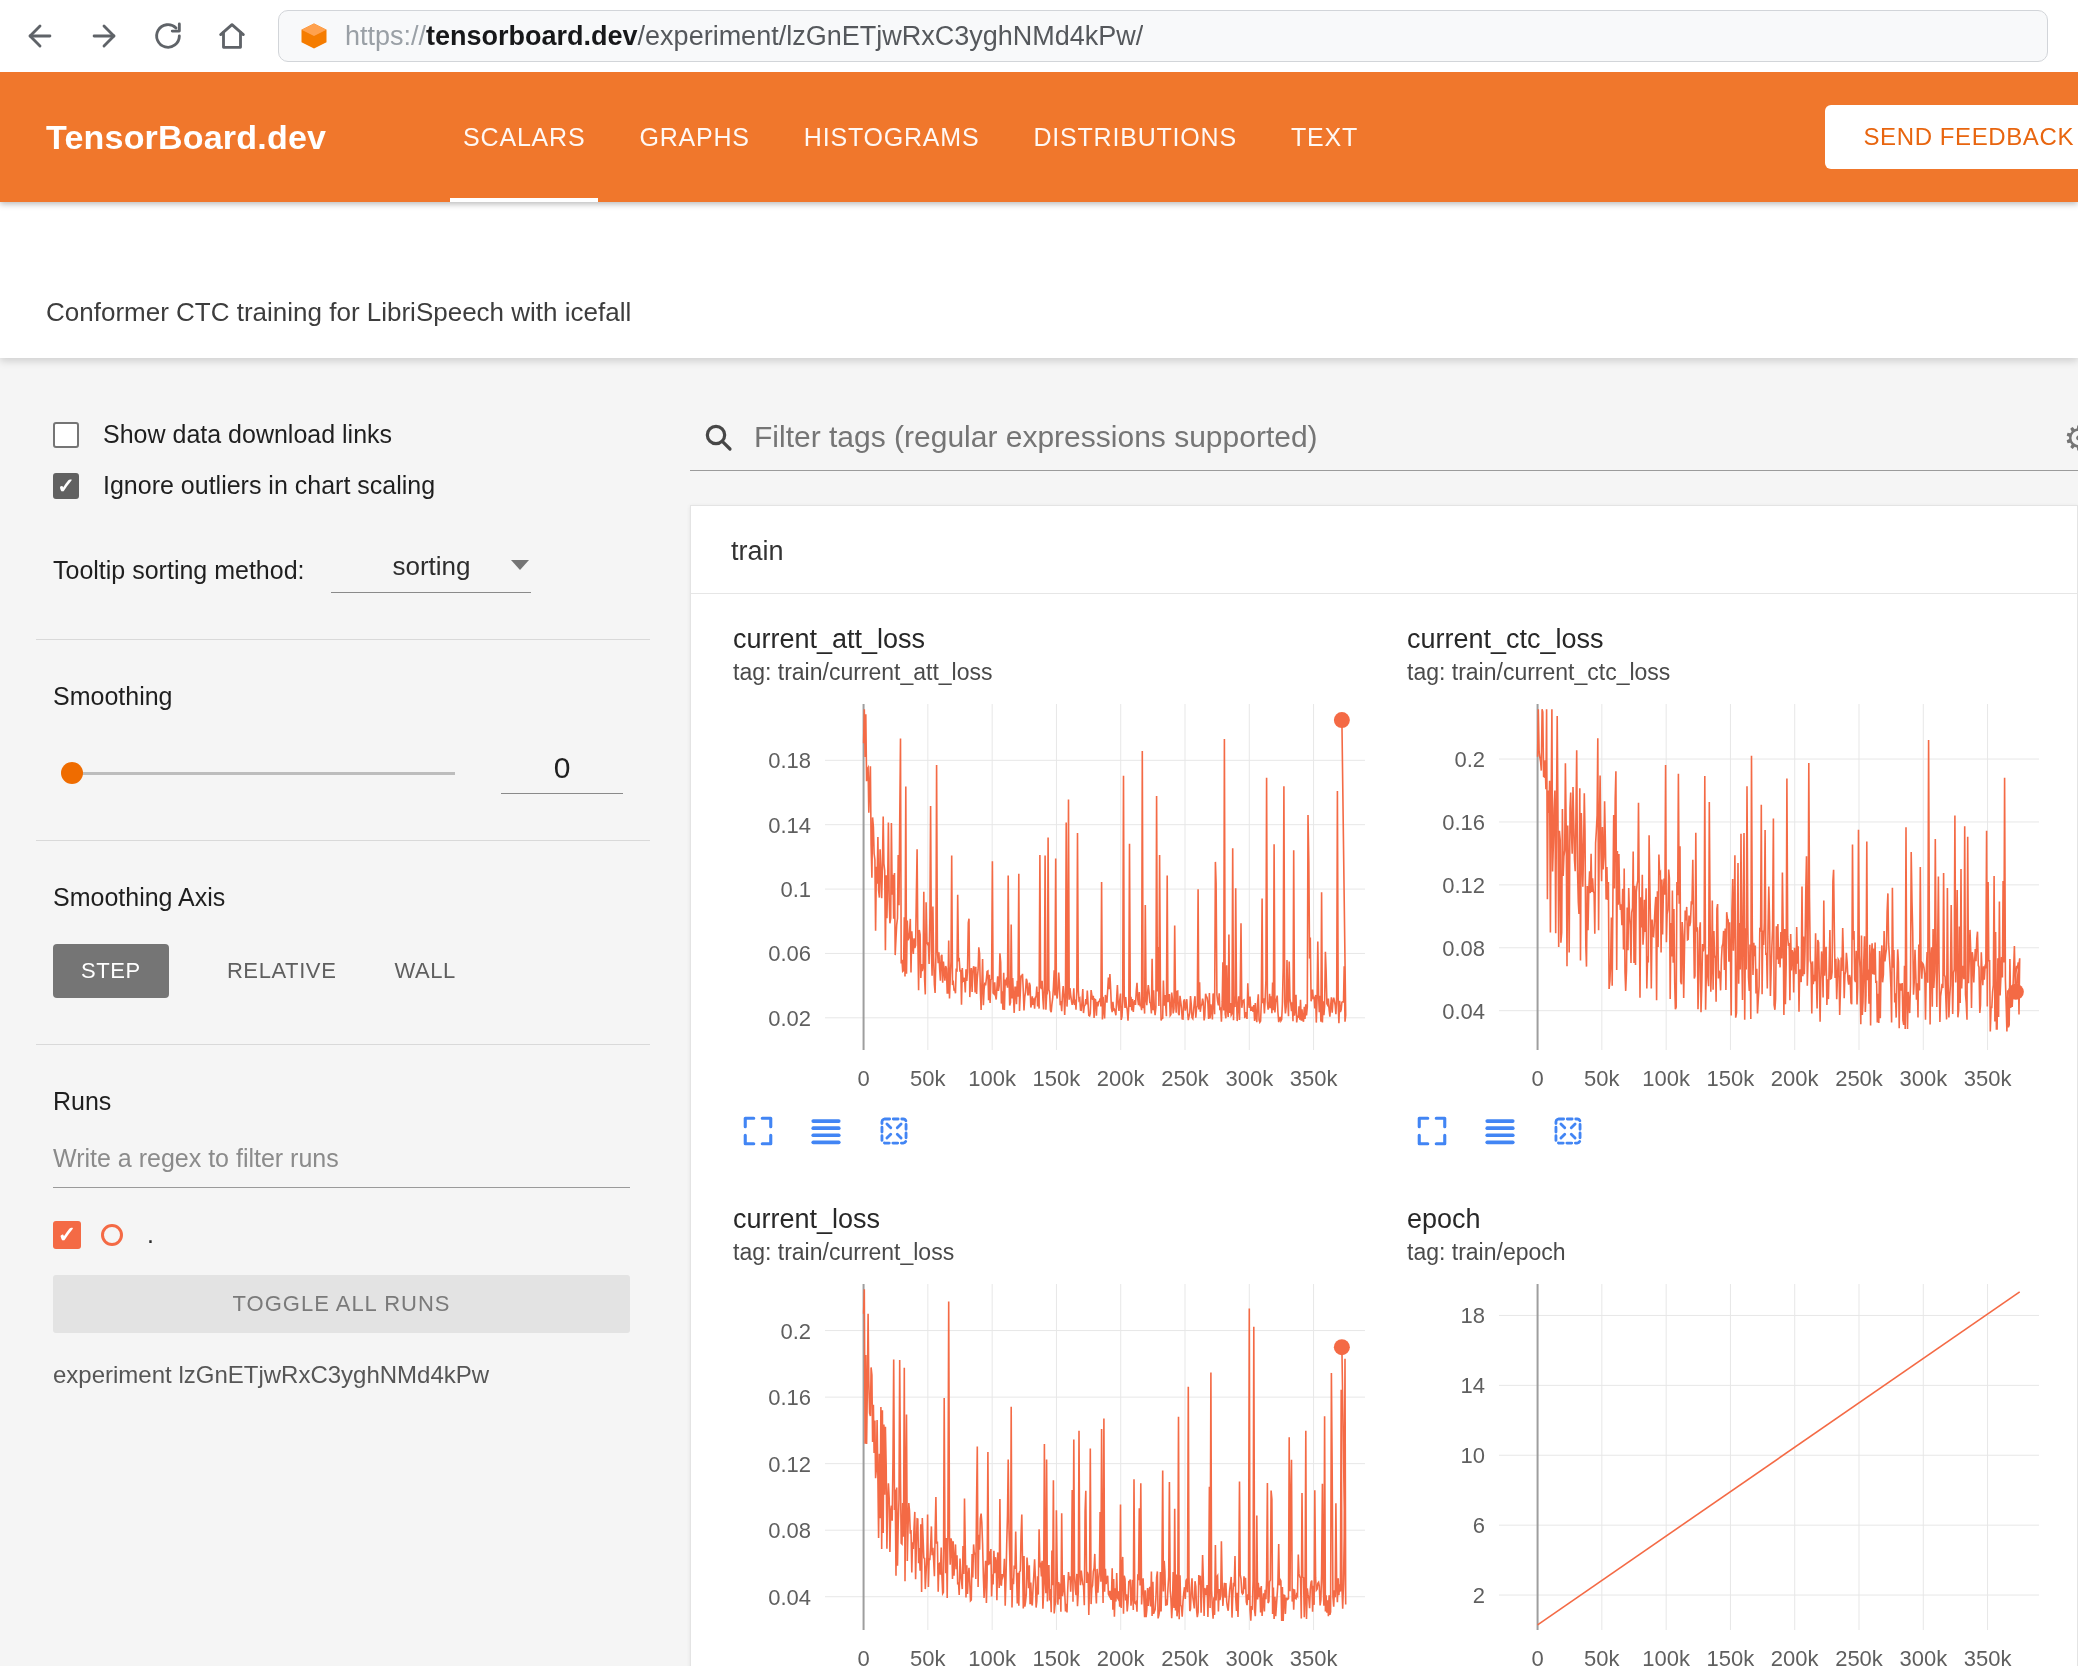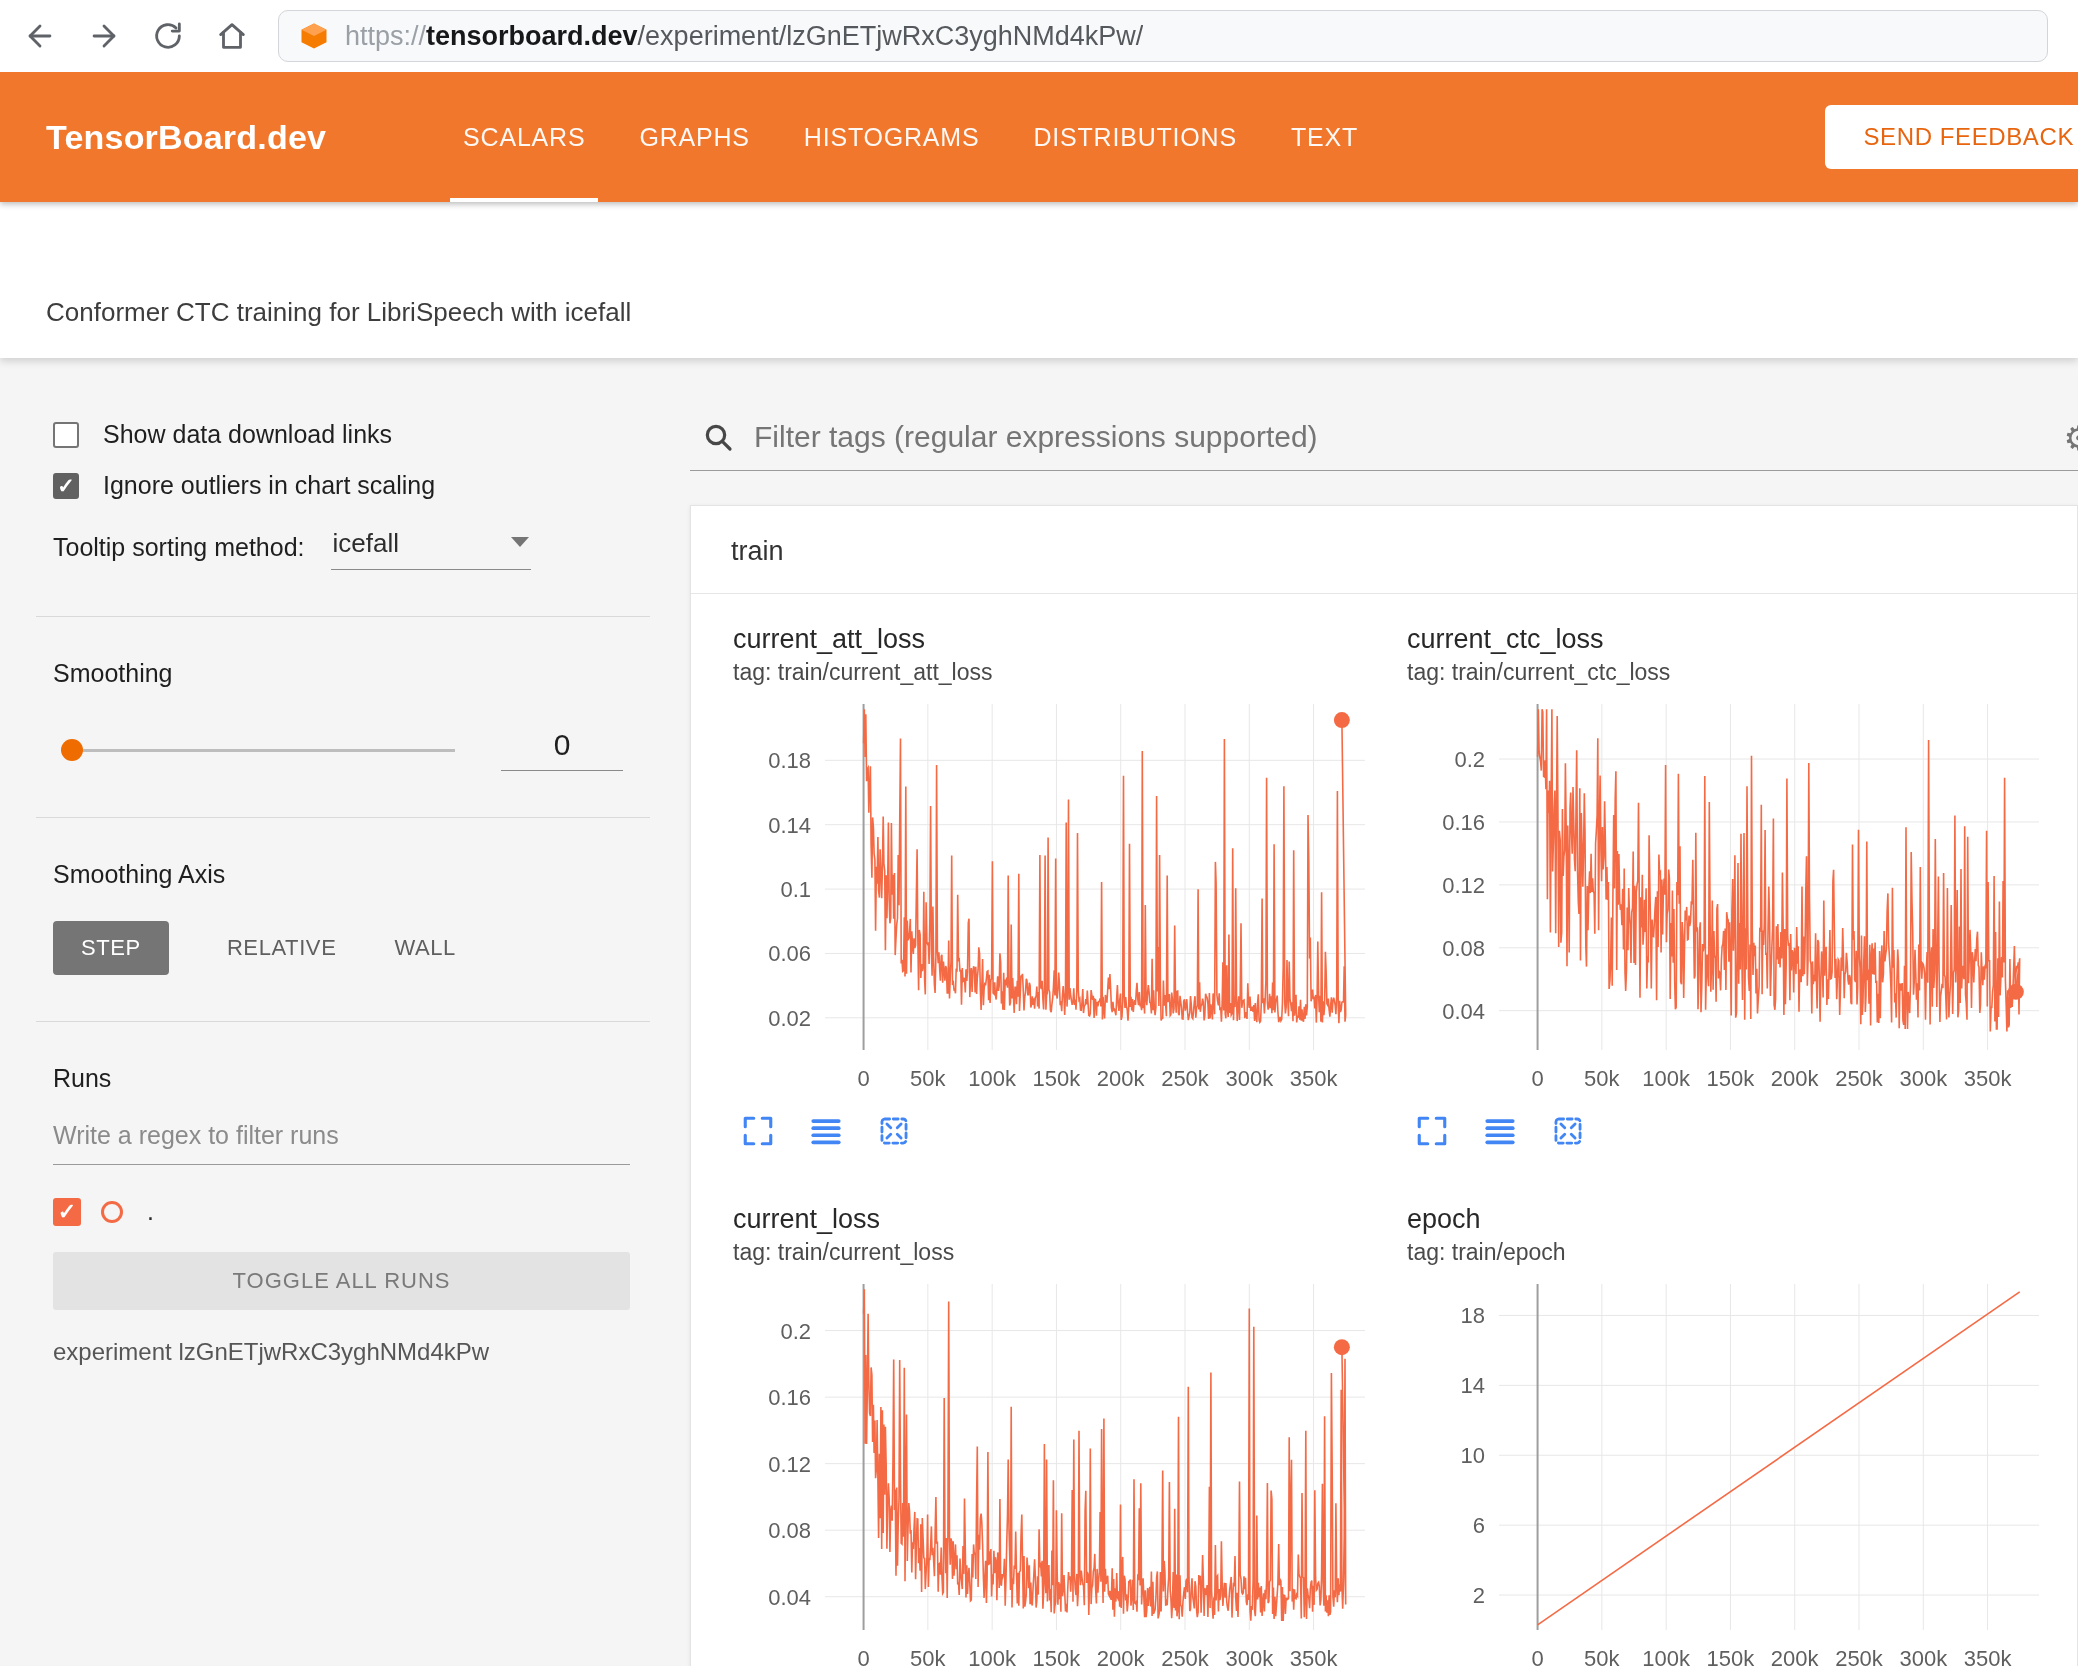--- a/index.html
+++ b/index.html
@@ -32,21 +32,21 @@
   
   .content{position:absolute;top:358px;left:0;right:0;bottom:0;display:flex;}
   .sidebar{flex:0 0 670px;width:670px;padding:62px 40px 0 53px;}
 
   .check-row{display:flex;align-items:center;gap:24px;margin-bottom:22px;cursor:pointer;}
   .checkbox{width:26px;height:26px;border:2.5px solid #757575;border-radius:3px;flex:0 0 auto;display:flex;align-items:center;justify-content:center;background:#fff;}
   .checkbox.checked{background:#616161;border-color:#616161;}
   .checkbox .tick{color:#fff;font-size:21px;font-weight:700;line-height:1;}
   .check-label{font-size:25px;color:#1f1f1f;}
 
-  .tooltip-row{display:flex;align-items:flex-end;gap:26px;margin-top:28px;}
+  .tooltip-row{display:flex;align-items:flex-end;gap:26px;margin-top:51px;text-align:center;}
   .tooltip-label{font-size:25px;color:#1f1f1f;padding-bottom:8px;}
   .select{position:relative;width:200px;border-bottom:1px solid #8a8a8a;padding:0 0 10px 2px;font-size:26px;color:#2d2d2d;cursor:pointer;}
   .select .arrow{position:absolute;right:2px;top:9px;width:0;height:0;border-left:9px solid transparent;border-right:9px solid transparent;border-top:10px solid #757575;}
 
   .divider{border:none;border-top:1px solid #d9d9d9;margin:46px 0 0 -17px;width:614px;}
   .side-h{font-size:25px;color:#1f1f1f;margin-top:42px;}
 
   .slider-row{display:flex;align-items:center;margin-top:40px;}
   .slider{position:relative;width:390px;height:24px;margin-left:12px;cursor:pointer;}
   .slider .track{position:absolute;top:11px;left:0;right:0;height:3px;background:#bdbdbd;}
@@ -153,21 +153,21 @@
       <div class="check-row">
         <span class="checkbox checked">
             <span class="tick">✓</span>
           </span>
         <span class="check-label">Ignore outliers in chart scaling</span>
       </div>
 
       <div class="tooltip-row">
         <span class="tooltip-label">Tooltip sorting method:</span>
         <span class="select">
-          <span>icefall</span>
+          <span>sorting</span>
           <span class="arrow"></span>
         </span>
       </div>
 
       <hr class="divider">
 
       <div class="side-h">Smoothing</div>
       <div class="slider-row">
         <span class="slider">
           <span class="track"></span>

